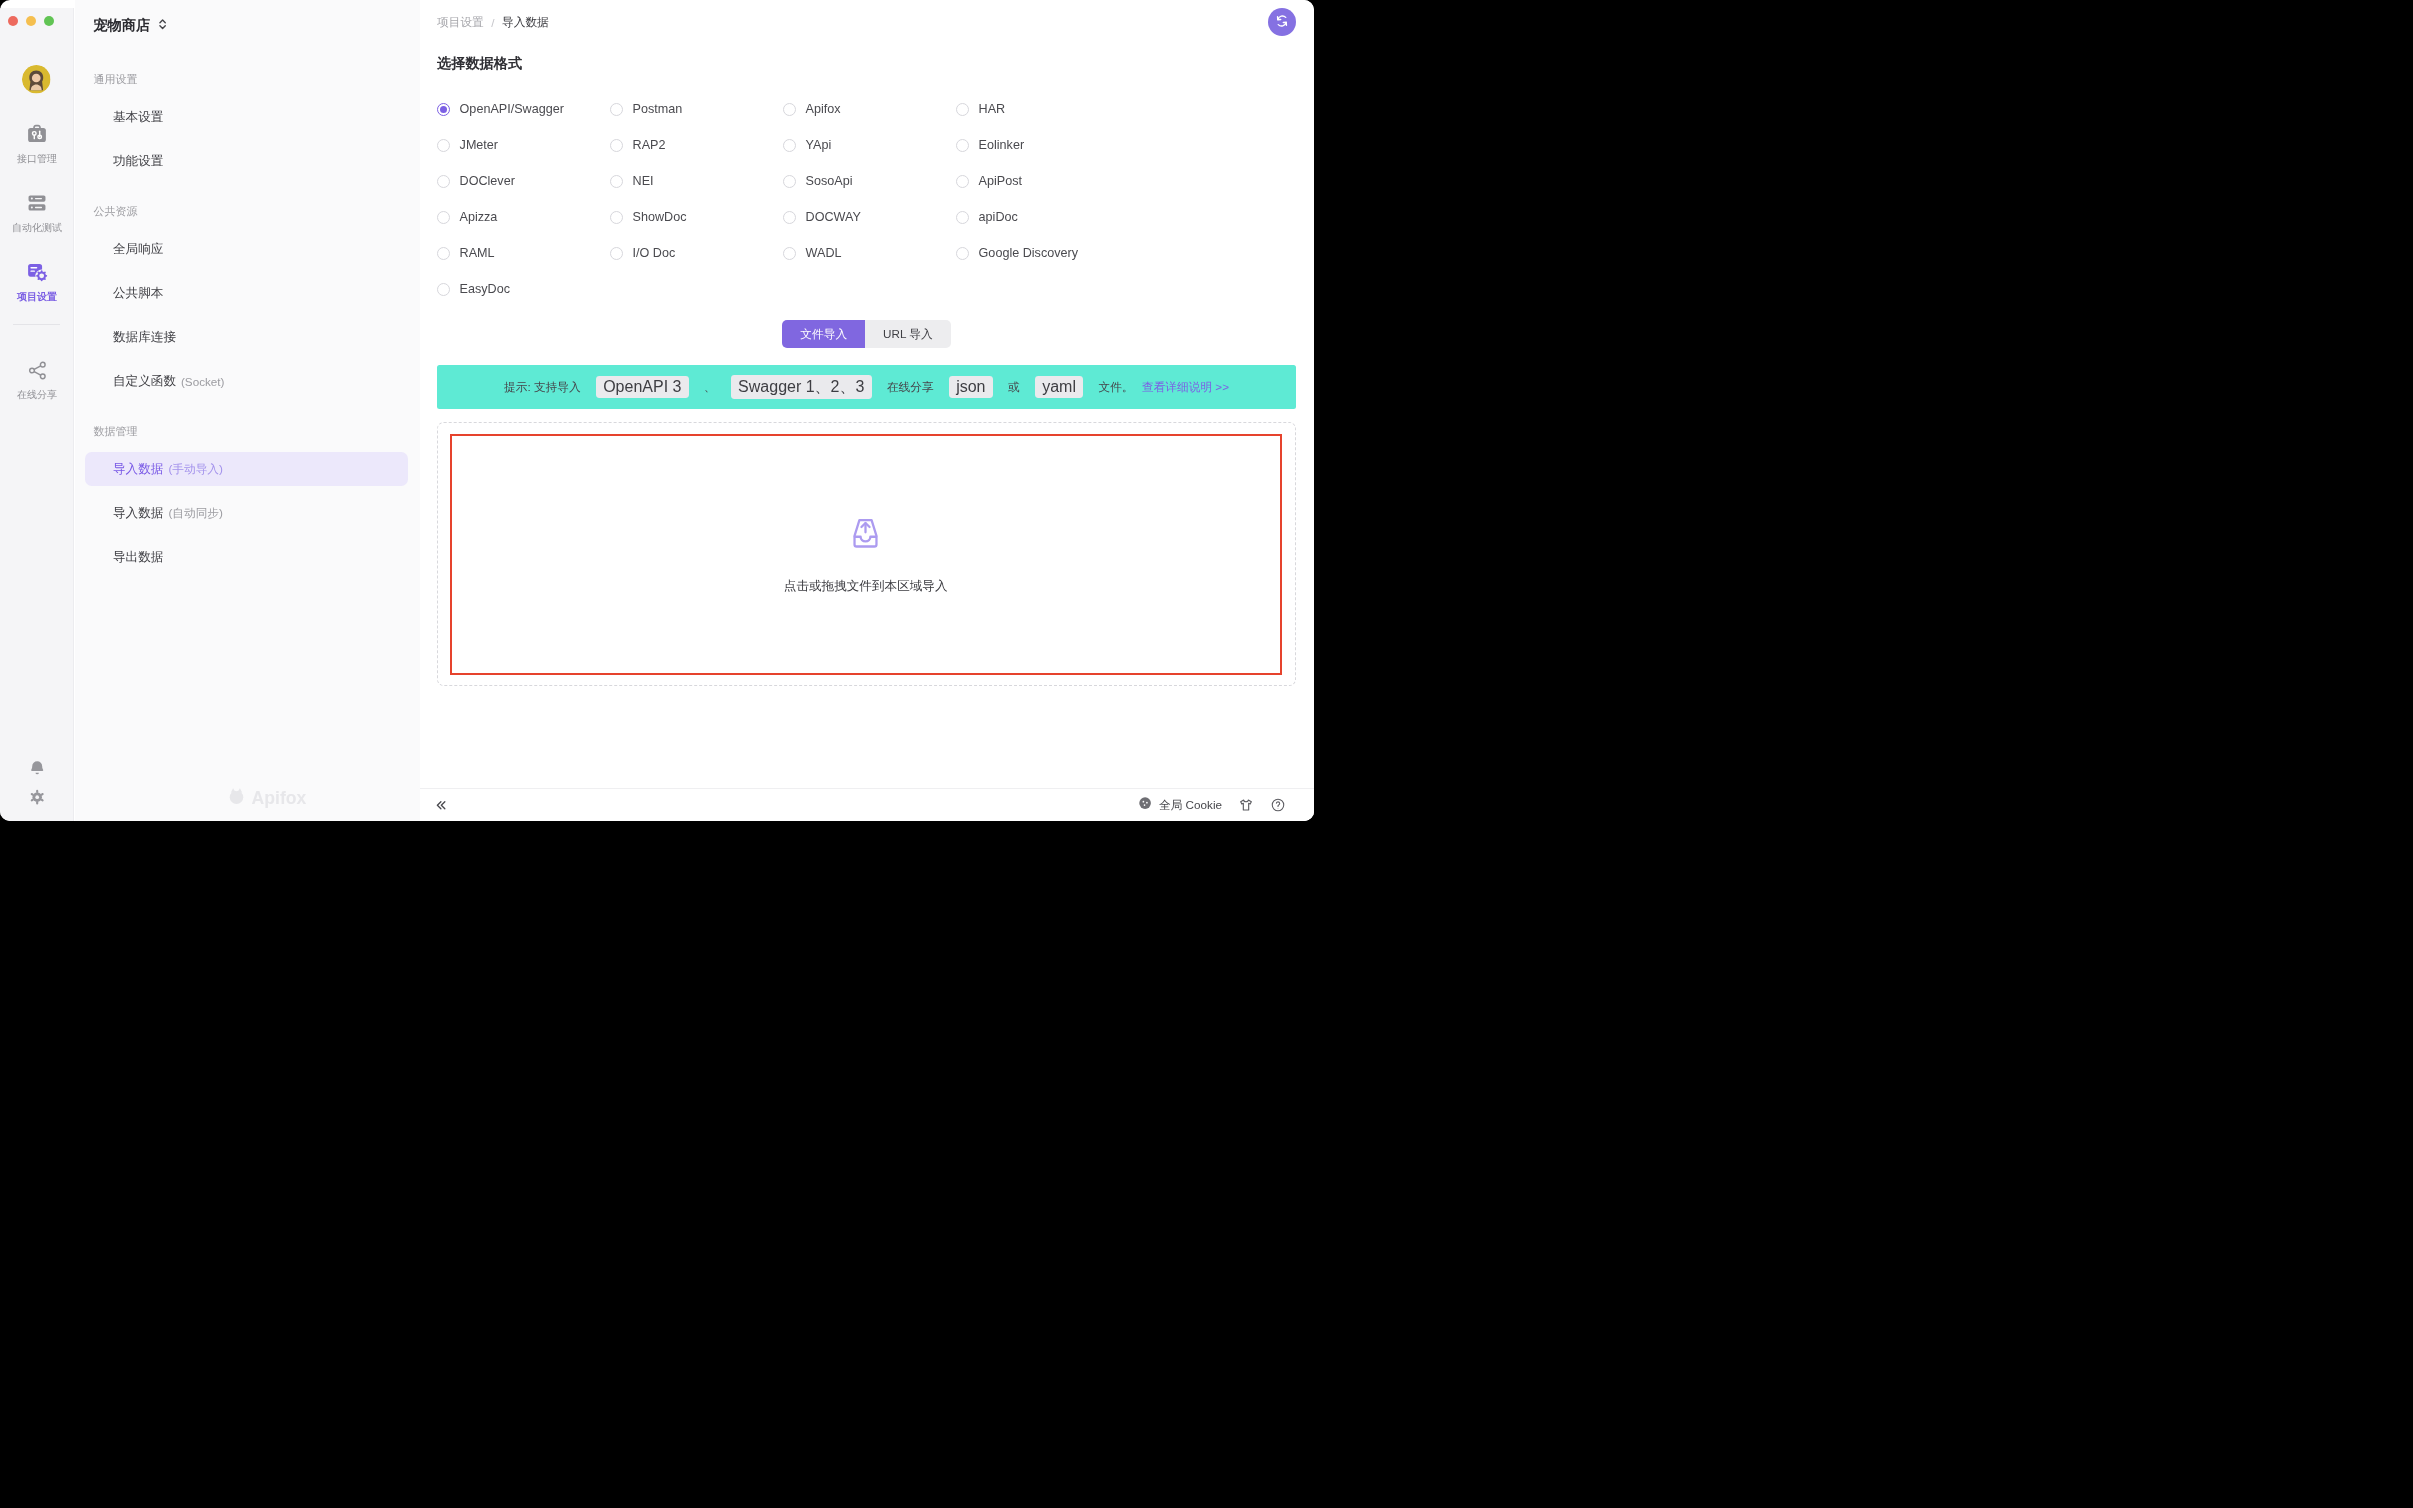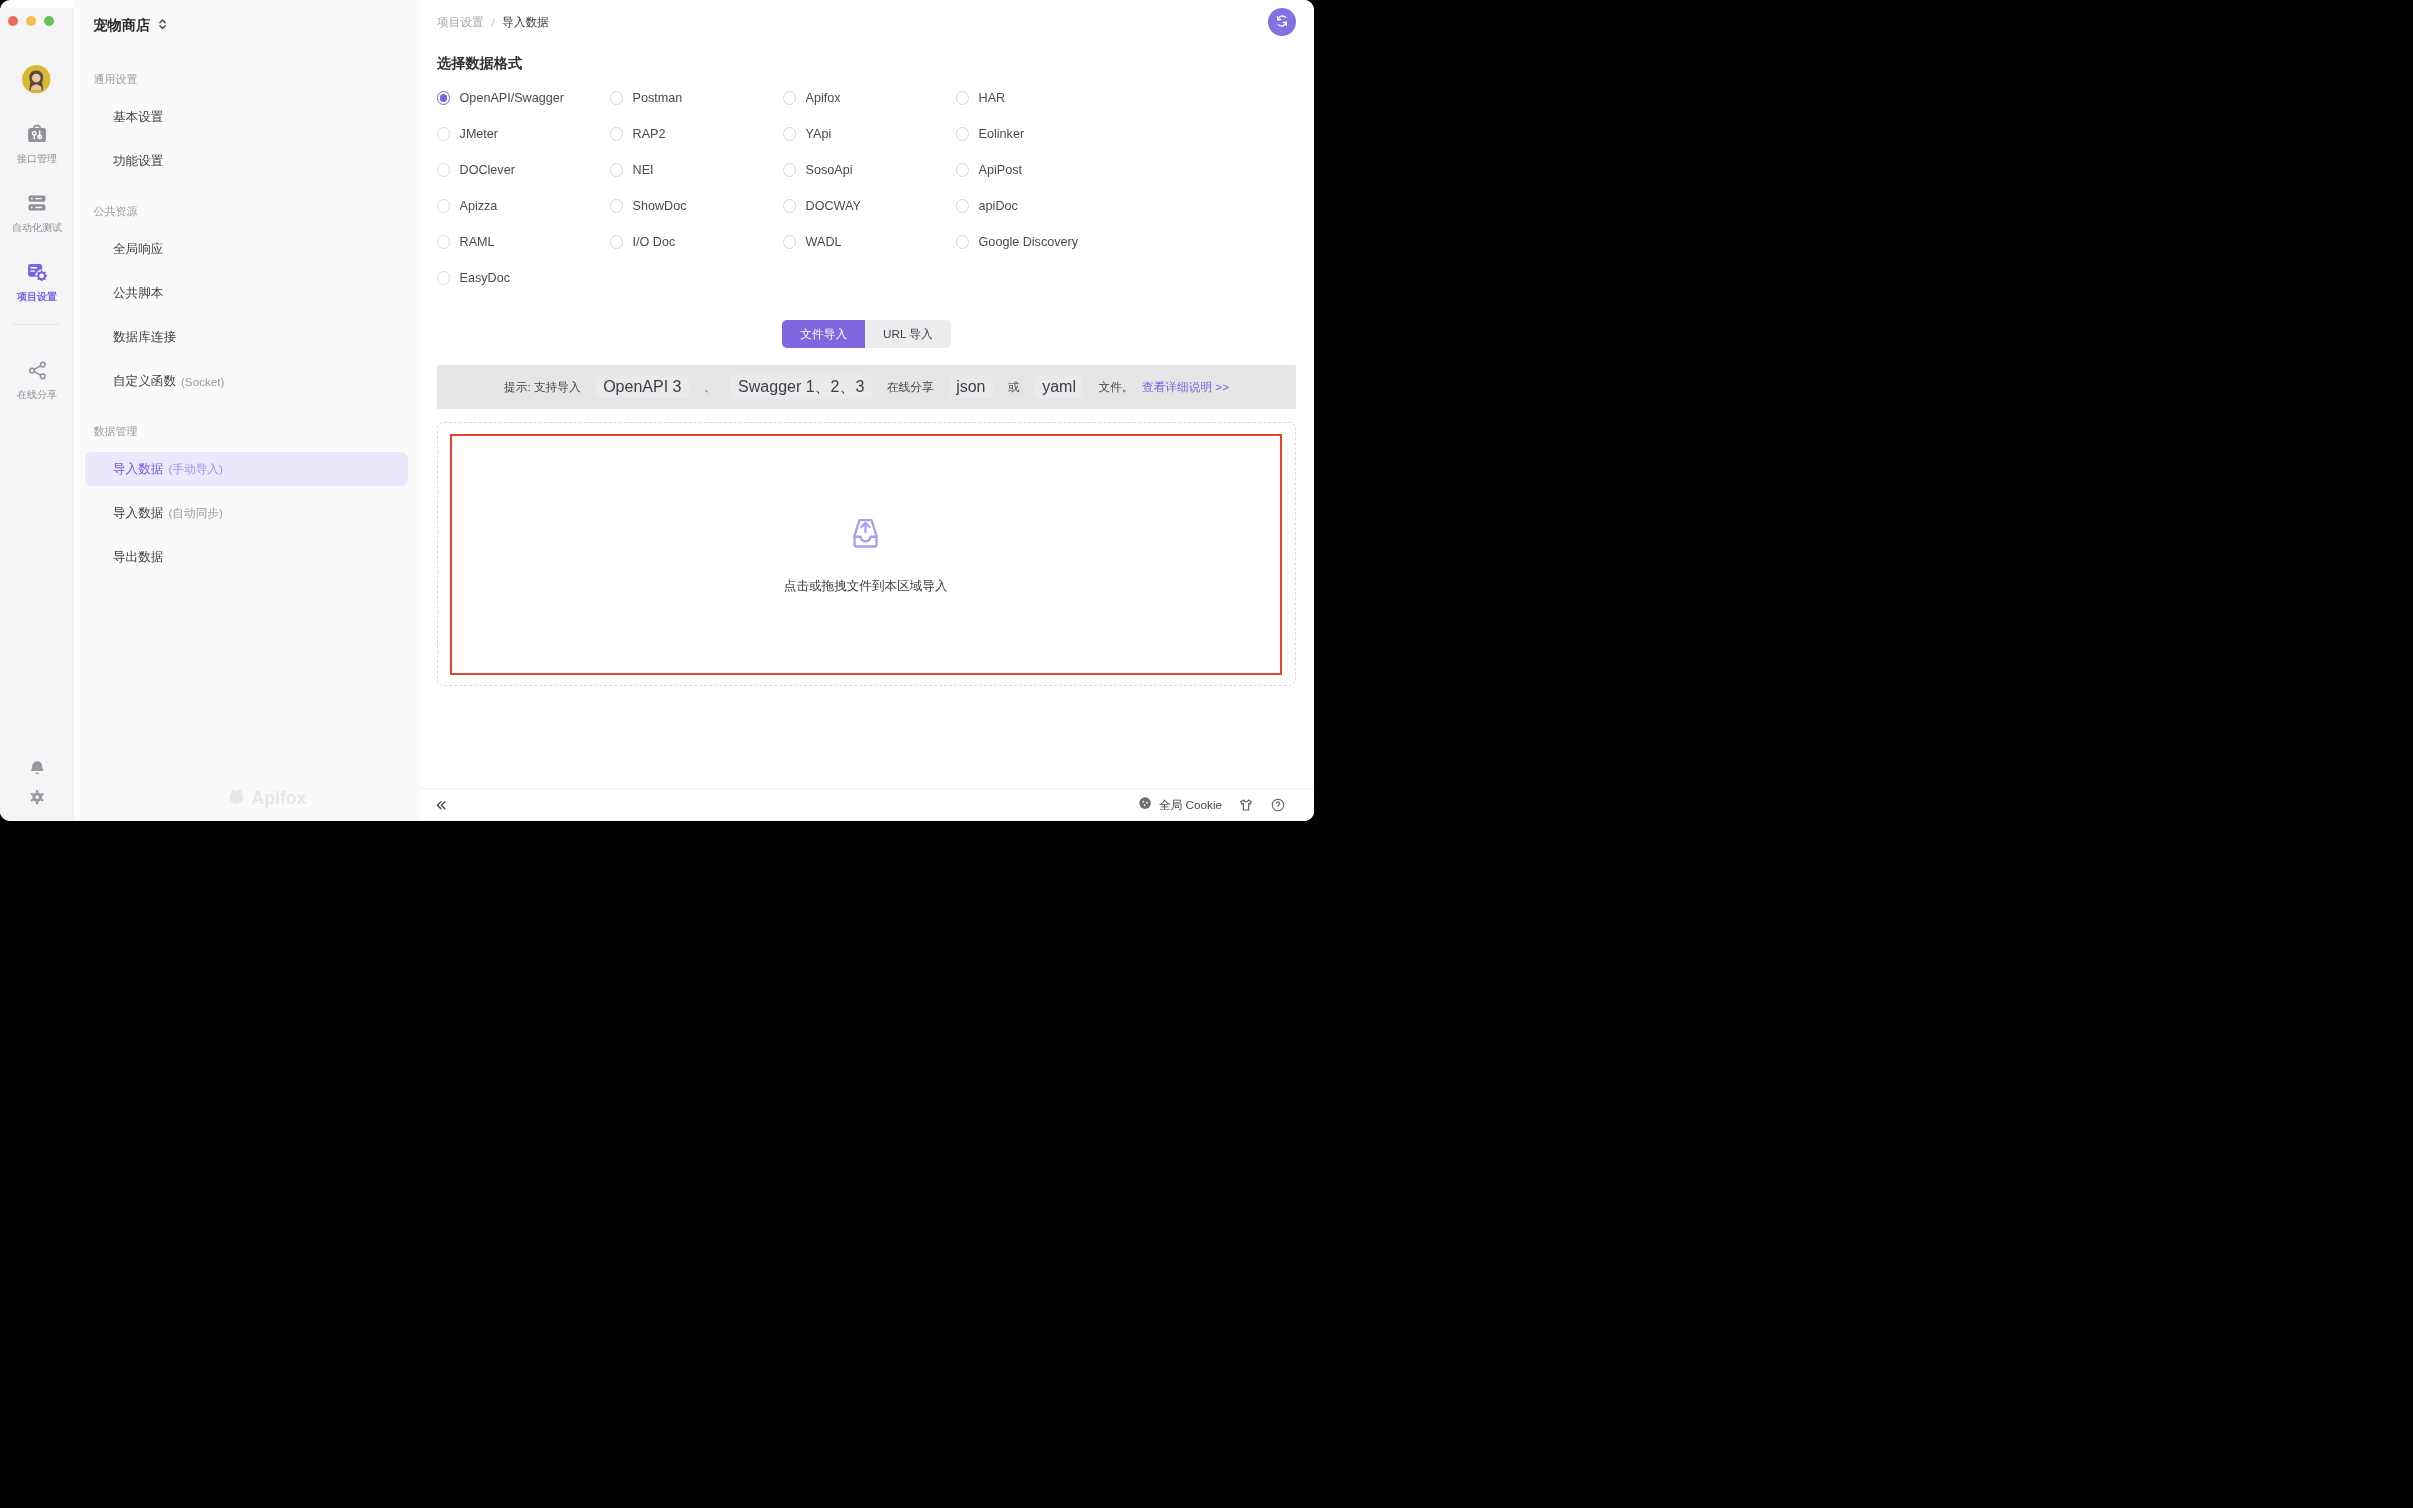--- a/index.html
+++ b/index.html
@@ -38,32 +38,32 @@
   .main { position:absolute; left:420px; top:0; width:894px; height:821px; background:#fff; }
   .content { position:absolute; inset:0 0 33px 0; }
   .breadcrumb { position:absolute; left:17px; top:15px; font-size:11.7px; display:flex; align-items:center; }
   .breadcrumb .bc-parent { color:#A6A6AB; cursor:pointer; }
   .breadcrumb .bc-sep { color:#C5C5CA; margin:0 7.5px; }
   .breadcrumb .bc-cur { color:#39393E; }
   .refresh-btn { position:absolute; right:17.6px; top:8.4px; width:28px; height:28px; border-radius:50%; background:#8571E2; display:flex; align-items:center; justify-content:center; cursor:pointer; }
   .heading { position:absolute; left:17px; top:54px; font-size:14.2px; font-weight:bold; color:#2F2F34; }
 
   .fmt-grid { position:absolute; left:17px; top:80px; width:859px; display:grid; grid-template-columns:173px 173px 173px 1fr; grid-auto-rows:36px; }
-  .fmt { display:flex; align-items:center; gap:9.2px; cursor:pointer; }
+  .fmt { display:flex; align-items:flex-end; gap:9.2px; cursor:pointer; }
   .radio { width:13.4px; height:13.4px; border:0.8px solid #D7D7DC; border-radius:50%; background:#fff; position:relative; flex:none; }
   .radio.checked { border:1.3px solid #7C60E4; }
   .radio.checked::after { content:""; position:absolute; inset:2.1px; background:#7C60E4; border-radius:50%; }
   .fmt-label { font-size:12.6px; color:#4A4A4F; }
 
   .tabs { position:absolute; left:17px; top:320px; width:859px; display:flex; justify-content:center; }
   .tab { height:28px; display:flex; align-items:center; padding:0 18px; font-size:11.7px; cursor:pointer; }
   .tab.file { background:#8067E0; color:#fff; border-radius:5px 0 0 5px; }
   .tab.url { background:#EDEDEF; color:#3E3E43; border-radius:0 5px 5px 0; }
 
-  .tipband { position:absolute; left:17px; top:365px; width:859px; height:44px; background:#e5e5e5; border-radius:2.5px; display:flex; align-items:center; justify-content:center; font-size:11.7px; color:#46464B; }
+  .tipband { position:absolute; left:17px; top:365px; width:859px; height:44px; background:#5eead4; border-radius:2.5px; display:flex; align-items:center; justify-content:center; font-size:11.7px; color:#46464B; }
   .chip { background:#EAEAED; border-radius:3.4px; padding:1.7px 7.5px; font-size:16px; color:#3E3E43; margin:0 15px; }
   .tip-link { color:#7C60E4; margin-left:8.4px; cursor:pointer; }
 
   .dropzone { position:absolute; left:17px; top:422px; width:859px; height:264px; border:0.8px dashed #D8D8DC; border-radius:6.7px; cursor:pointer; }
   .dz-red { position:absolute; top:11px; left:11.7px; right:13.4px; bottom:10px; border:2.5px solid #E6432D; display:flex; flex-direction:column; align-items:center; justify-content:center; }
   .dz-text { margin-top:22px; font-size:12.6px; color:#3A3A3F; }
 
   .statusbar { position:absolute; left:0; bottom:0; width:100%; height:33px; background:#fff; border-top:0.8px solid #EFEFF1; display:flex; align-items:center;margin-top:7px; }
   .collapse-btn { margin-left:15px; display:flex; align-items:center; cursor:pointer; }
   .sb-right { margin-left:auto; margin-right:28px; display:flex; align-items:center; gap:16px; }

